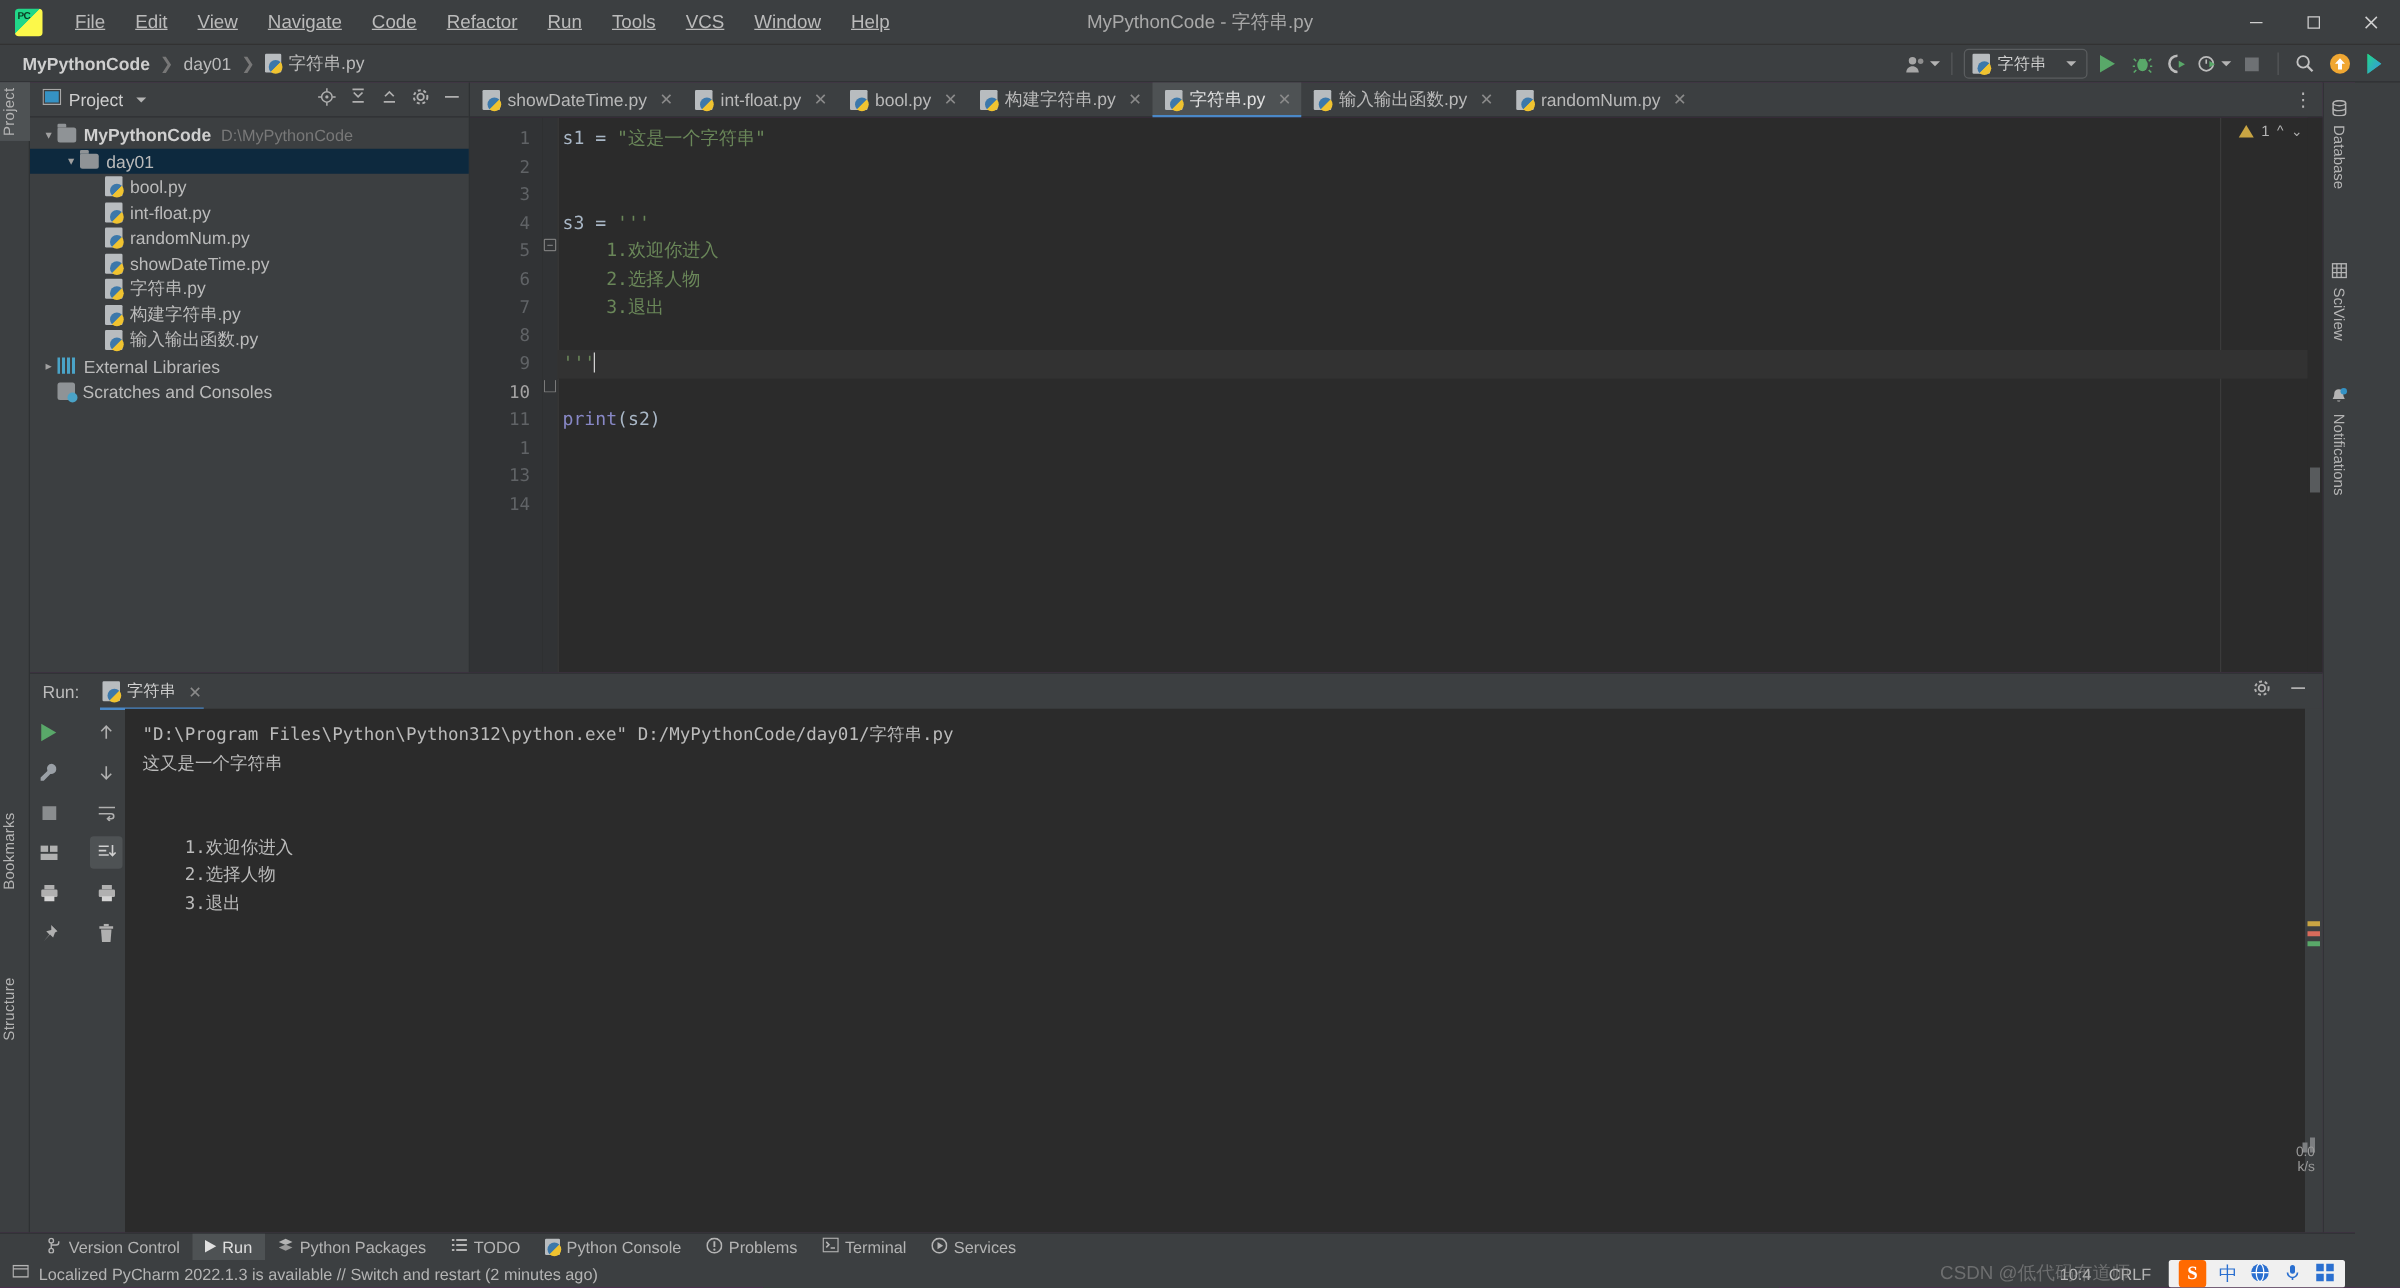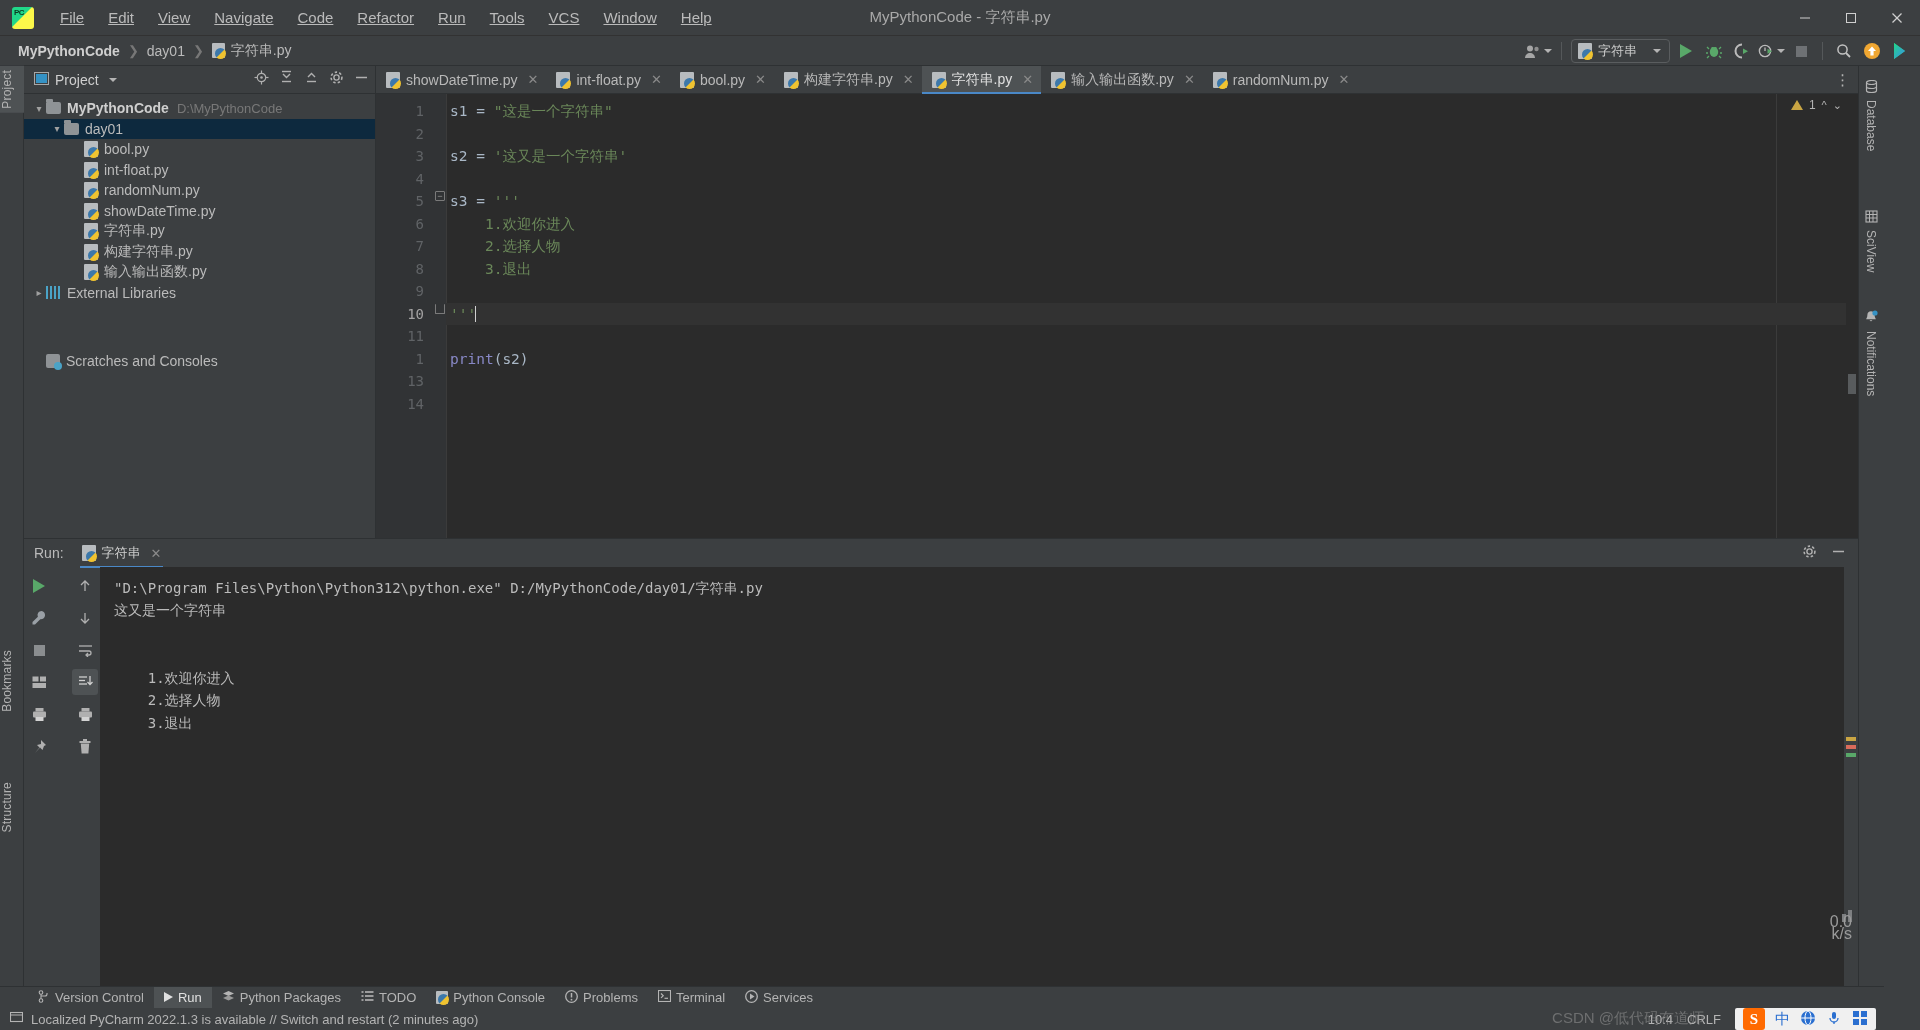--- a/index.html
+++ b/index.html
@@ -294,21 +294,21 @@
   .sogou {
     width: 22px; height: 22px; background: #ff6a00; border-radius: 3px;
     color: #fff; font-weight: bold; font-size: 15px; display:flex;
     align-items:center; justify-content:center; font-family:"Liberation Serif",serif;
   }
   .wm {
     position: absolute; right: 180px; bottom: 2px; font-size: 15px;
     color: rgba(150,150,150,0.55); white-space: nowrap; pointer-events: none;
   }
   .kbs {
-    position: absolute; right: 6px; bottom: 46px; font-size: 16px; color: #9a9a9a;
+    position: absolute; right: 6px; bottom: 46px; font-size: 11px; color: #9a9a9a;
     text-align: right; line-height: 12px;
   }
   .mem-bars { position:absolute; right: 6px; bottom: 64px; display:flex; gap:2px; align-items:flex-end; }
 </style>
 </head>
 <body>
 
 <div class="app">
 
   <div class="titlebar">
@@ -555,21 +555,21 @@
       </div>
       <div class="tree-row" style="padding-left:60px;">
         <span class="py-ico"></span>
         <span>输入输出函数.py</span>
       </div>
       <div class="tree-row" style="padding-left:8px;">
         <span class="arrow">▸</span>
         <span class="lib-ico"></span>
         <span>External Libraries</span>
       </div>
-      <div class="tree-row" style="padding-left:22px;margin-top:48px;">
+      <div class="tree-row" style="padding-left:22px;">
         <span class="scratch-ico"></span>
         <span>Scratches and Consoles</span>
       </div>
     </div>
   </div>
 
   <div class="tabsbar">
     <div class="etab">
       <span class="py-ico" style="margin-right:0;"></span>
       <span>showDateTime.py</span>
@@ -629,21 +629,20 @@
     </div>
     <div class="fold-strip"></div>
     <div class="fold-marker" style="top:97px;">−</div>
     <div class="fold-marker" style="top:210px;border-top:none;">&nbsp;</div>
     <div class="editor-vline" style="left:70px;"></div>
     <div class="editor-vline" style="left:1400px;"></div>
 
     <div class="code-area" style="padding-top:6px;">
       <div class="cline"><span class="k-var">s1</span><span class="k-op"> = </span><span class="k-str">"这是一个字符串"</span></div>
       <div class="cline">&nbsp;</div>
-      <div class="cline"><span class="k-var">s2</span><span class="k-op"> = </span><span class="k-str">'这又是一个字符串'</span></div>
       <div class="cline">&nbsp;</div>
       <div class="cline"><span class="k-var">s3</span><span class="k-op"> = </span><span class="k-str">'''</span></div>
       <div class="cline"><span class="k-str">    1.欢迎你进入</span></div>
       <div class="cline"><span class="k-str">    2.选择人物</span></div>
       <div class="cline"><span class="k-str">    3.退出</span></div>
       <div class="cline">&nbsp;</div>
       <div class="cline cur"><span class="k-str">'''</span><span class="caret-blink"></span></div>
       <div class="cline">&nbsp;</div>
       <div class="cline"><span class="k-fn">print</span><span class="k-paren">(s2)</span></div>
     </div>

